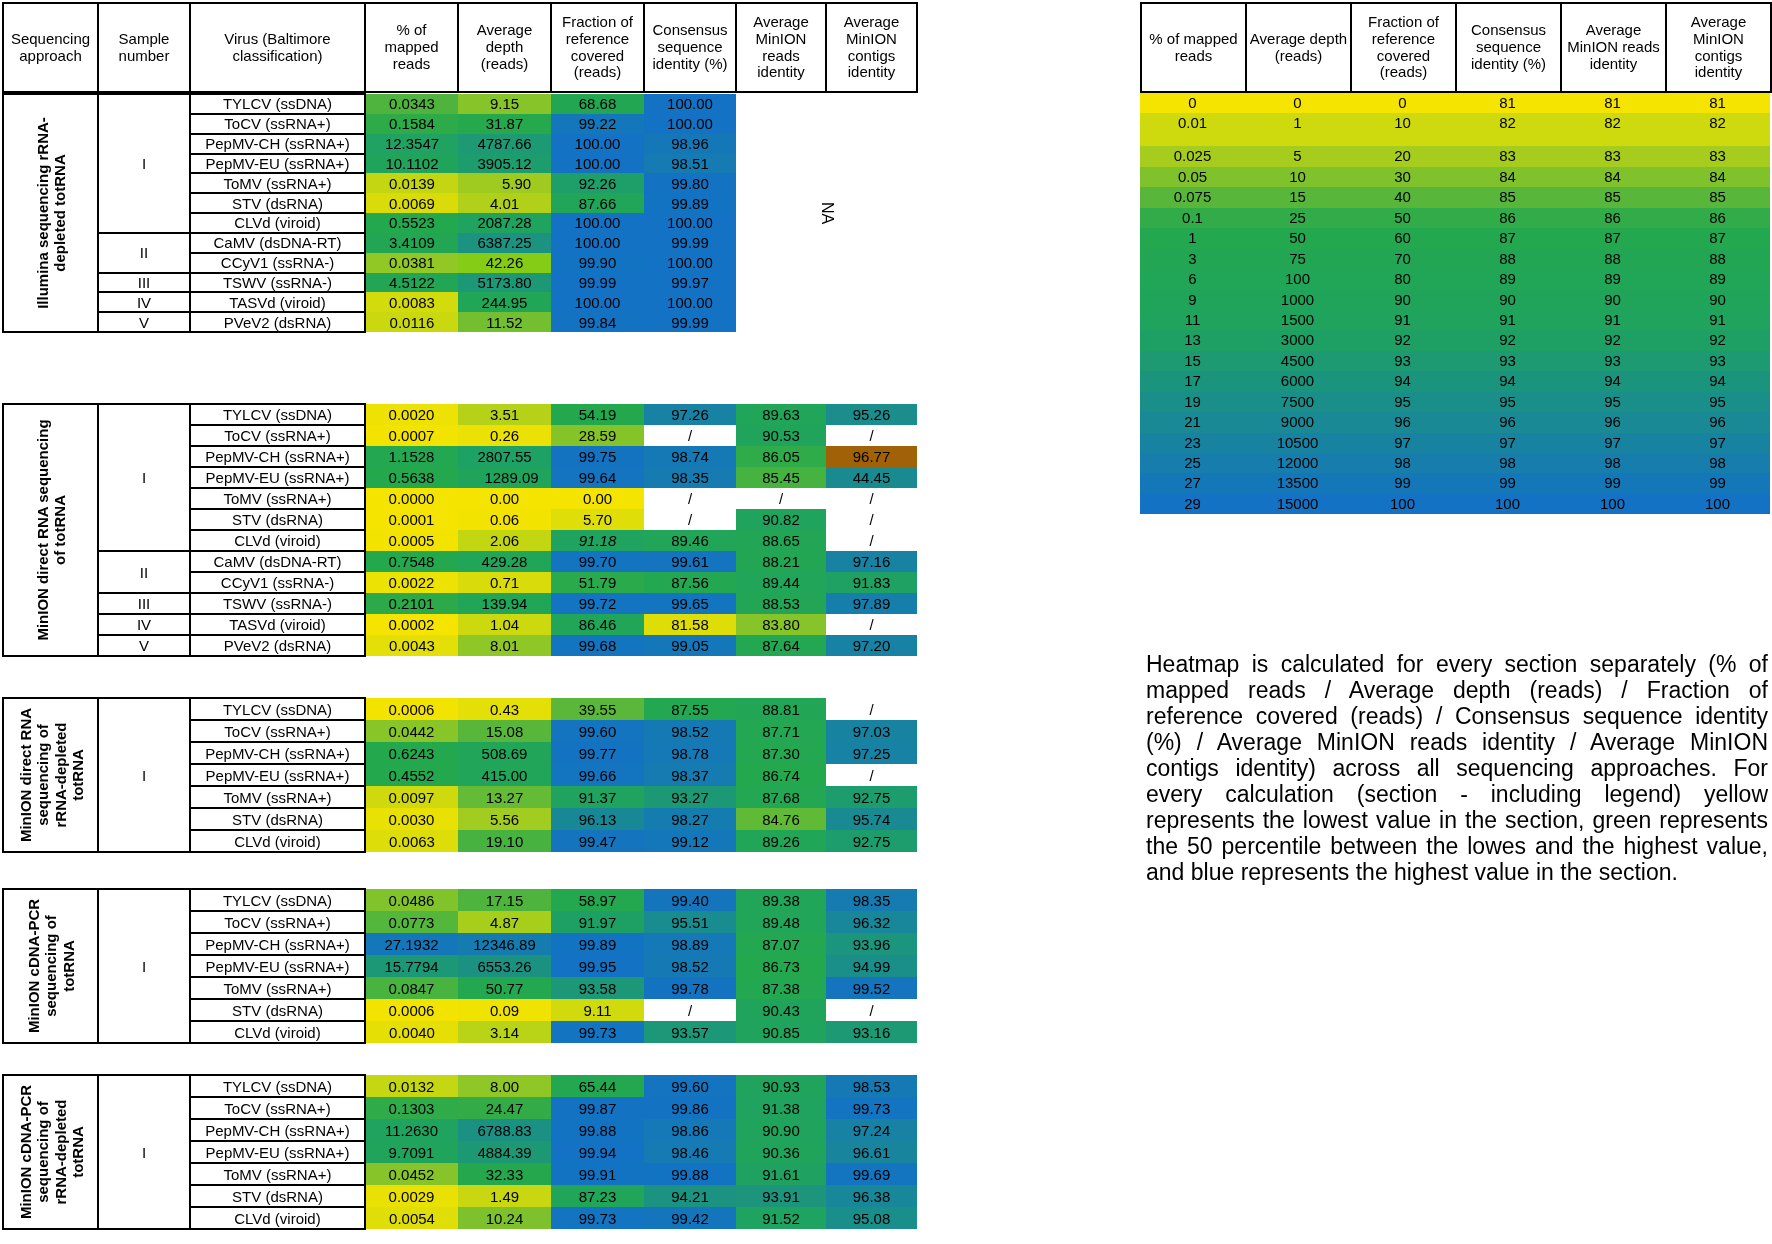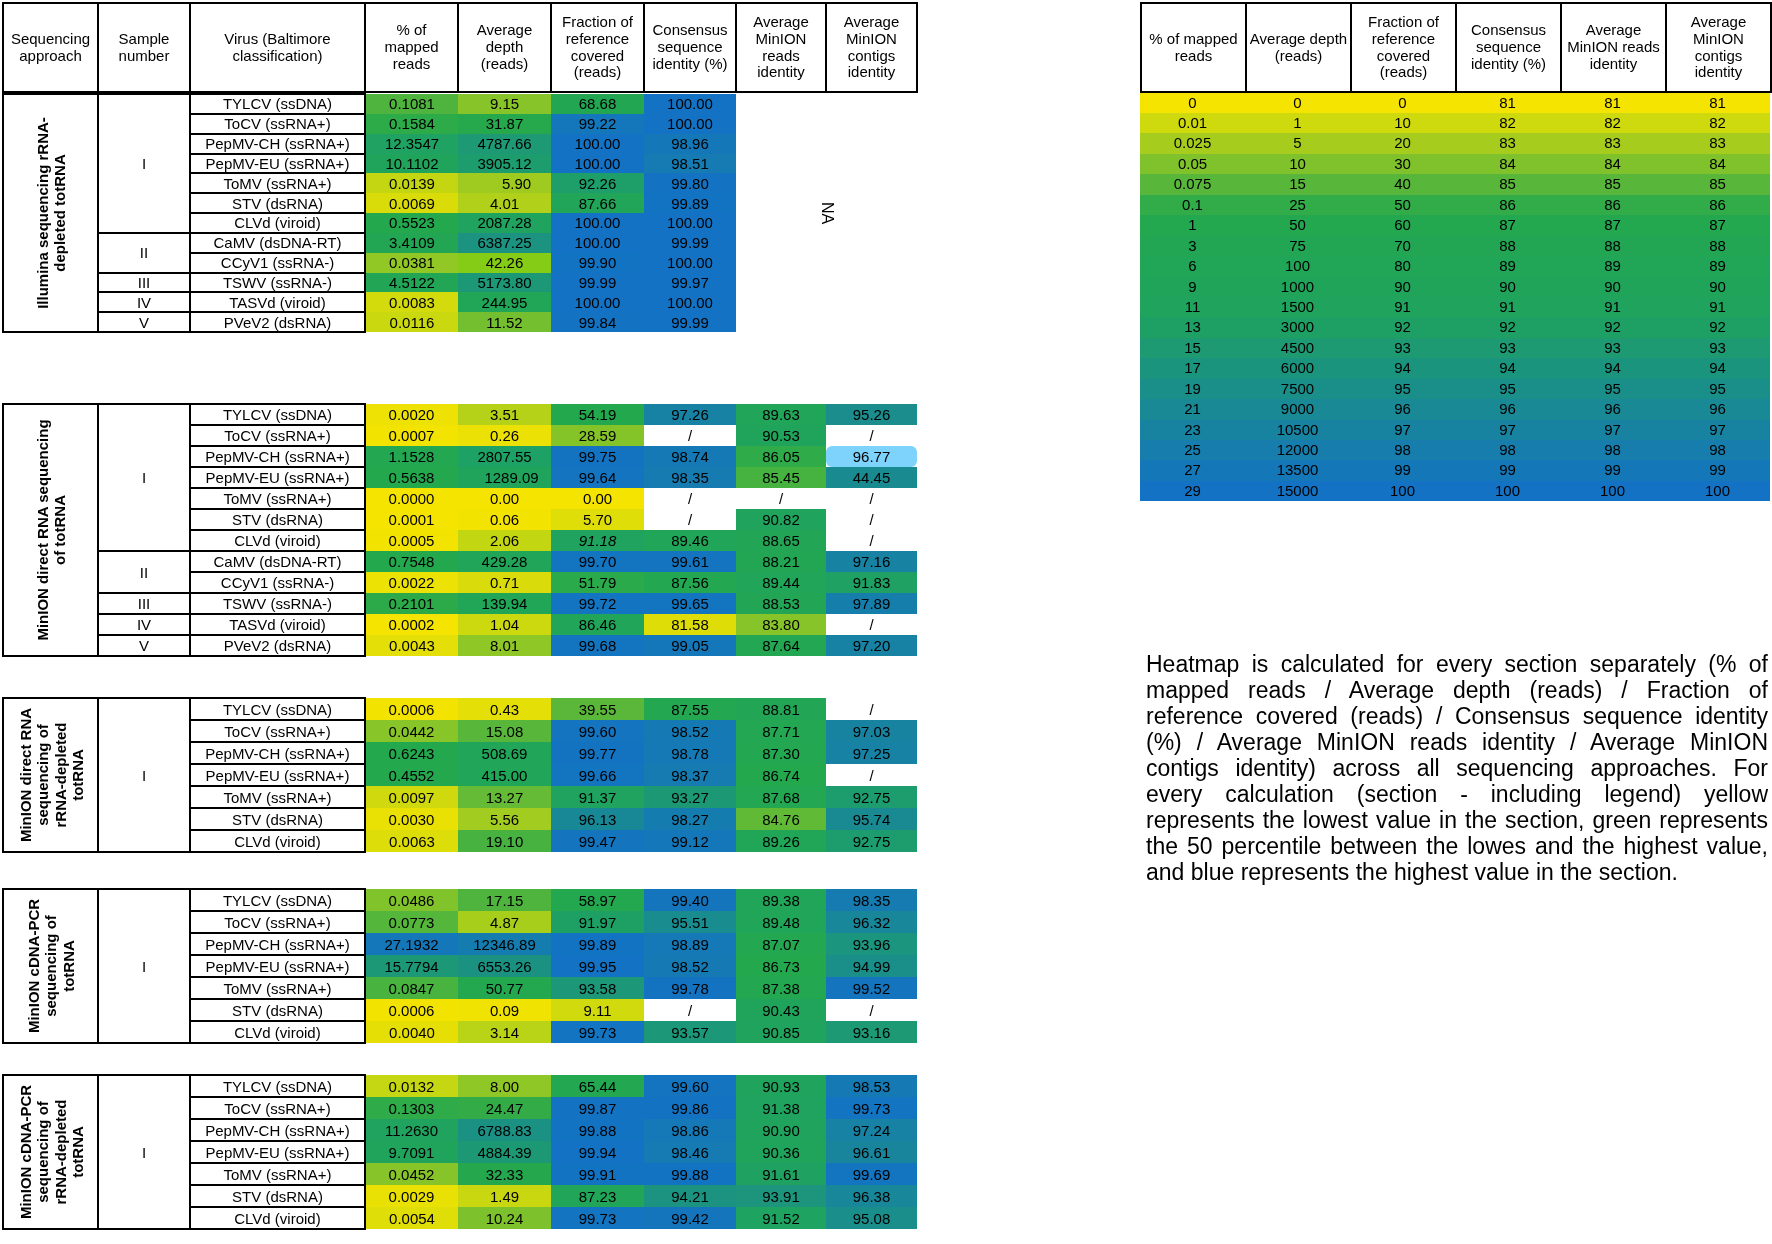--- a/index.html
+++ b/index.html
@@ -84,21 +84,21 @@
           <col style="width: 90px;">
           <col style="width: 91px;">
         </colgroup>
         <tbody>
           <tr style="height: 19.85px;">
             <td class="bcell approach-cell" rowspan="12">
               <div class="rot" style="width: 222px;">Illumina sequencing rRNA-depleted totRNA</div>
             </td>
             <td class="bcell" rowspan="7">I</td>
             <td class="bcell">TYLCV (ssDNA)</td>
-            <td class="vcell" style="background: rgb(79, 180, 61);">0.1081</td>
+            <td class="vcell" style="background: rgb(79, 180, 61);">0.0343</td>
             <td class="vcell" style="background: rgb(134, 196, 41);">9.15</td>
             <td class="vcell" style="background: rgb(34, 166, 82);">68.68</td>
             <td class="vcell" style="background: rgb(19, 114, 196);">100.00</td>
             <td class="na-cell" rowspan="12" colspan="2">
               <div class="na-rot">NA</div>
             </td>
           </tr>
           <tr style="height: 19.85px;">
             <td class="bcell">ToCV (ssRNA+)</td>
             <td class="vcell" style="background: rgb(46, 171, 73);">0.1584</td>
@@ -217,21 +217,21 @@
             <td class="vcell" style="background: rgb(32, 164, 92);">90.53</td>
             <td class="vcell" style="background: rgb(255, 255, 255);">/</td>
           </tr>
           <tr style="height: 21px;">
             <td class="bcell">PepMV-CH (ssRNA+)</td>
             <td class="vcell" style="background: rgb(35, 167, 80);">1.1528</td>
             <td class="vcell" style="background: rgb(30, 161, 100);">2807.55</td>
             <td class="vcell" style="background: rgb(19, 115, 193);">99.75</td>
             <td class="vcell" style="background: rgb(21, 121, 181);">98.74</td>
             <td class="vcell" style="background: rgb(47, 171, 73);">86.05</td>
-            <td class="vcell" style="background: #7dd3fc; border-radius: 6px;">96.77</td>
+            <td class="vcell" style="background: #a16207;">96.77</td>
           </tr>
           <tr style="height: 21px;">
             <td class="bcell">PepMV-EU (ssRNA+)</td>
             <td class="vcell" style="background: rgb(36, 168, 78);">0.5638</td>
             <td class="vcell" style="background: rgb(32, 164, 92); padding-left: 14px;">1289.09</td>
             <td class="vcell" style="background: rgb(20, 116, 192);">99.64</td>
             <td class="vcell" style="background: rgb(21, 123, 177);">98.35</td>
             <td class="vcell" style="background: rgb(70, 178, 64);">85.45</td>
             <td class="vcell" style="background: rgb(25, 139, 144);">44.45</td>
           </tr>
@@ -584,21 +584,21 @@
 
   <div id="legend-body">
       <div class="lrow" style="height: 20.45px; line-height: 20.45px; background: rgb(245, 228, 0);">
         <div class="lcell">0</div>
         <div class="lcell">0</div>
         <div class="lcell">0</div>
         <div class="lcell">81</div>
         <div class="lcell">81</div>
         <div class="lcell">81</div>
       </div>
-      <div class="lrow" style="height: 20px; line-height: 20.45px; background: rgb(206, 217, 14);">
+      <div class="lrow" style="height: 33px; line-height: 20.45px; background: rgb(206, 217, 14);">
         <div class="lcell">0.01</div>
         <div class="lcell">1</div>
         <div class="lcell">10</div>
         <div class="lcell">82</div>
         <div class="lcell">82</div>
         <div class="lcell">82</div>
       </div>
       <div class="lrow" style="height: 20.45px; line-height: 20.45px; background: rgb(166, 205, 29);">
         <div class="lcell">0.025</div>
         <div class="lcell">5</div>

